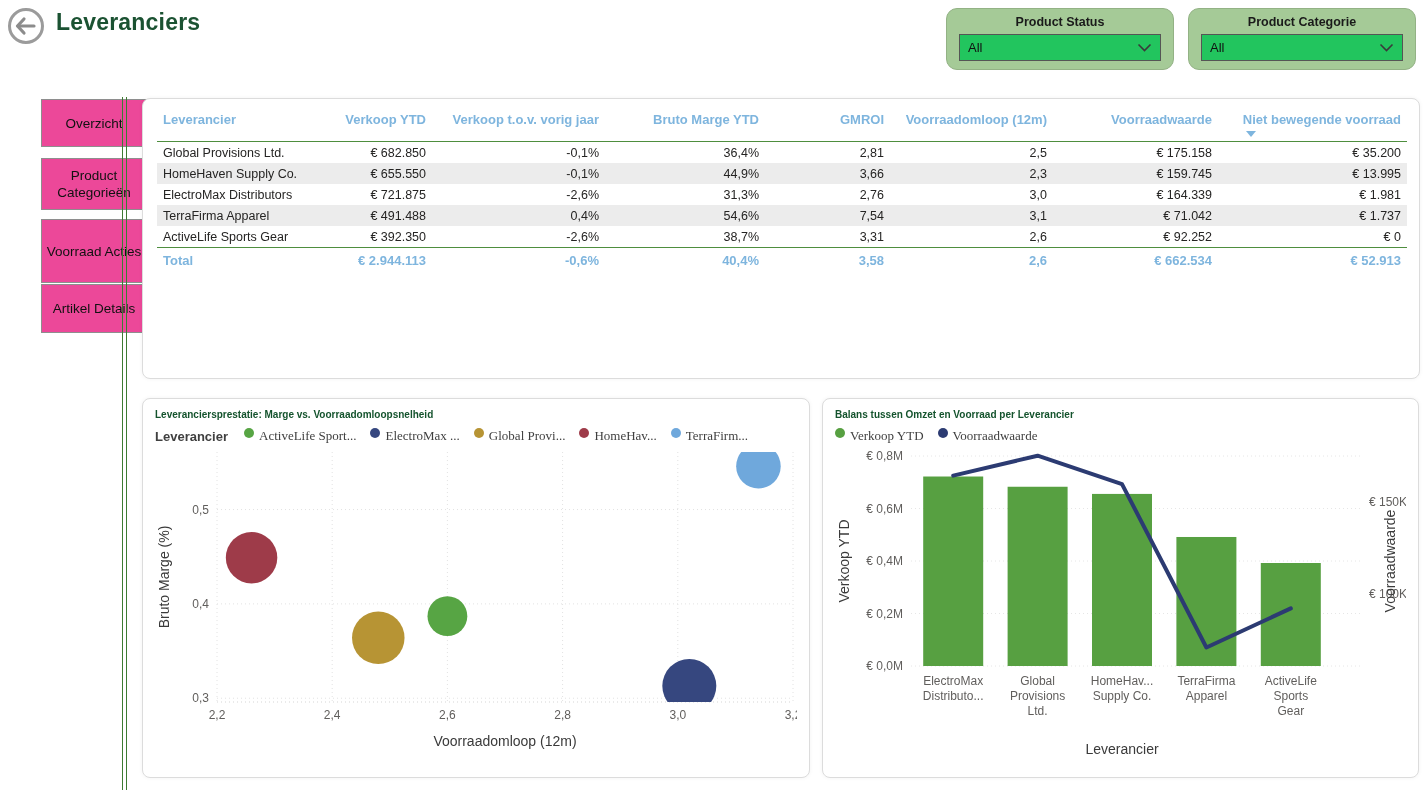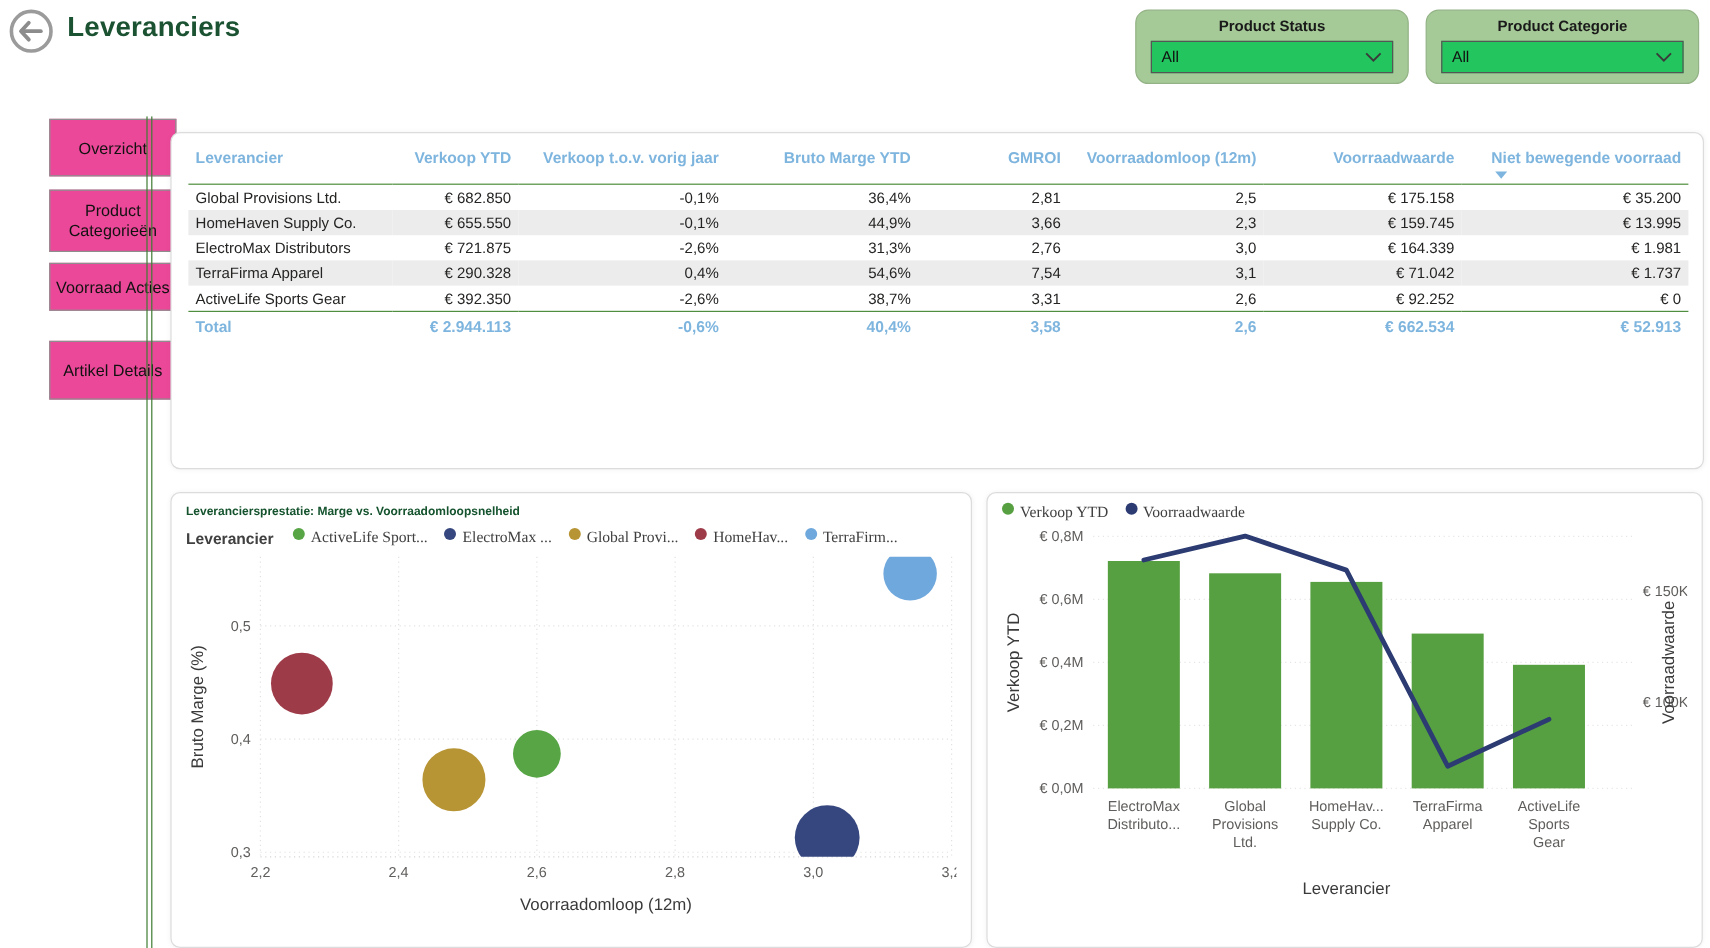--- a/index.html
+++ b/index.html
@@ -21,21 +21,21 @@
   
   .navbtn { left:2px; width:106px; background:#ec4899; border:1px solid #8E8E8E; border-radius:0;
             display:flex; align-items:center; justify-content:center; text-align:center;
             font-size:13.5px; color:#111; line-height:17px; cursor:pointer; padding:4px;margin-left:39px; }
 
   
   #divider { left:122px; top:97px; width:5px; height:693px;
              border-left:1.5px solid #3E7C33; border-right:1.5px solid #3E7C33; }
 
   
-  .card { background:#fff; border:1px solid #DCDCDC; border-radius:8px; box-shadow:0 0 4px rgba(0,0,0,.05);margin-top:12px; }
+  .card { background:#fff; border:1px solid #DCDCDC; border-radius:8px; box-shadow:0 0 4px rgba(0,0,0,.05); }
   #table-card   { left:142px; top:98px;  width:1278px; height:281px; padding:10px 14px; }
   #scatter-card { left:142px; top:398px; width:668px;  height:380px; padding:8px 10px; }
   #combo-card   { left:822px; top:398px; width:597px;  height:380px; padding:8px 10px; }
 
   .chart-title { font-size:10px; font-weight:700; color:#14532d; margin:2px 0 8px 2px; }
   .legend-row { display:flex; align-items:center; gap:14px; margin:0 0 2px 2px; font-size:13px; color:#3F3F3F; }
   .legend-title { font-weight:bold; color:#404040; margin-right:2px; }
   .legend-item { display:flex; align-items:flex-start; gap:5px; cursor:pointer;font-family:Liberation Serif, serif; }
   .legend-dot { width:10px; height:10px; border-radius:50%; display:inline-block; }
 
@@ -78,21 +78,21 @@
   <div class="slicer-dd">
     <span class="slicer-val">All</span>
     <svg width="15" height="9" viewBox="0 0 15 9">
       <polyline points="1.5,1.5 7.5,7.5 13.5,1.5" fill="none" stroke="#3A3A3A" stroke-width="1.6"></polyline>
     </svg>
   </div>
 </div>
 
 <div class="abs navbtn" style="top:99px; height:48px;">Overzicht</div>
 <div class="abs navbtn" style="top:158px; height:52px;">Product Categorieën</div>
-<div class="abs navbtn" style="top:219px; height:40px;">Voorraad Acties</div>
+<div class="abs navbtn" style="top:219px; height:64px;">Voorraad Acties</div>
 <div class="abs navbtn" style="top:284px; height:49px;">Artikel Details</div>
 
 <div class="abs" id="divider"></div>
 
 <div class="abs card" id="table-card">
   <table>
       <colgroup>
         <col style="width: 170px;">
         <col style="width: 105px;">
         <col style="width: 173px;">
@@ -140,21 +140,21 @@
           <td>€ 721.875</td>
           <td>-2,6%</td>
           <td>31,3%</td>
           <td>2,76</td>
           <td>3,0</td>
           <td>€ 164.339</td>
           <td>€ 1.981</td>
         </tr>
         <tr>
           <td class="left">TerraFirma Apparel</td>
-          <td>€ 290.328</td>
+          <td>€ 491.488</td>
           <td>0,4%</td>
           <td>54,6%</td>
           <td>7,54</td>
           <td>3,1</td>
           <td>€ 71.042</td>
           <td>€ 1.737</td>
         </tr>
         <tr>
           <td class="left">ActiveLife Sports Gear</td>
           <td>€ 392.350</td>
@@ -235,20 +235,21 @@
       <circle cx="536.3199999999999" cy="239.96226415094338" r="27" fill="#36477F" clip-path="url(#scClip)"></circle>
       <circle cx="225.2799999999999" cy="191.8490566037736" r="26.260042234958764" fill="#B79434" clip-path="url(#scClip)"></circle>
       <circle cx="98.55999999999977" cy="111.66037735849056" r="25.72975638509552" fill="#9E3B49" clip-path="url(#scClip)"></circle>
       <circle cx="605.4399999999999" cy="20.15094339622641" r="22.27866805690166" fill="#6FA8DC" clip-path="url(#scClip)"></circle>
       <text x="352" y="300" font-size="14" fill="#3A3A3A" text-anchor="middle">Voorraadomloop (12m)</text>
       <text x="0" y="0" font-size="14" fill="#3A3A3A" text-anchor="middle" transform="translate(16,131) rotate(-90)">Bruto Marge (%)</text>
     </svg>
 </div>
 
 <div class="abs card" id="combo-card">
+  <div class="chart-title">Balans tussen Omzet en Voorraad per Leverancier</div>
   <div class="legend-row">
       <div class="legend-item">
         <span class="legend-dot" style="background: rgb(87, 160, 65);"></span>
         <span>Verkoop YTD</span>
       </div>
       <div class="legend-item">
         <span class="legend-dot" style="background: rgb(44, 59, 114);"></span>
         <span>Voorraadwaarde</span>
       </div>
     </div>

